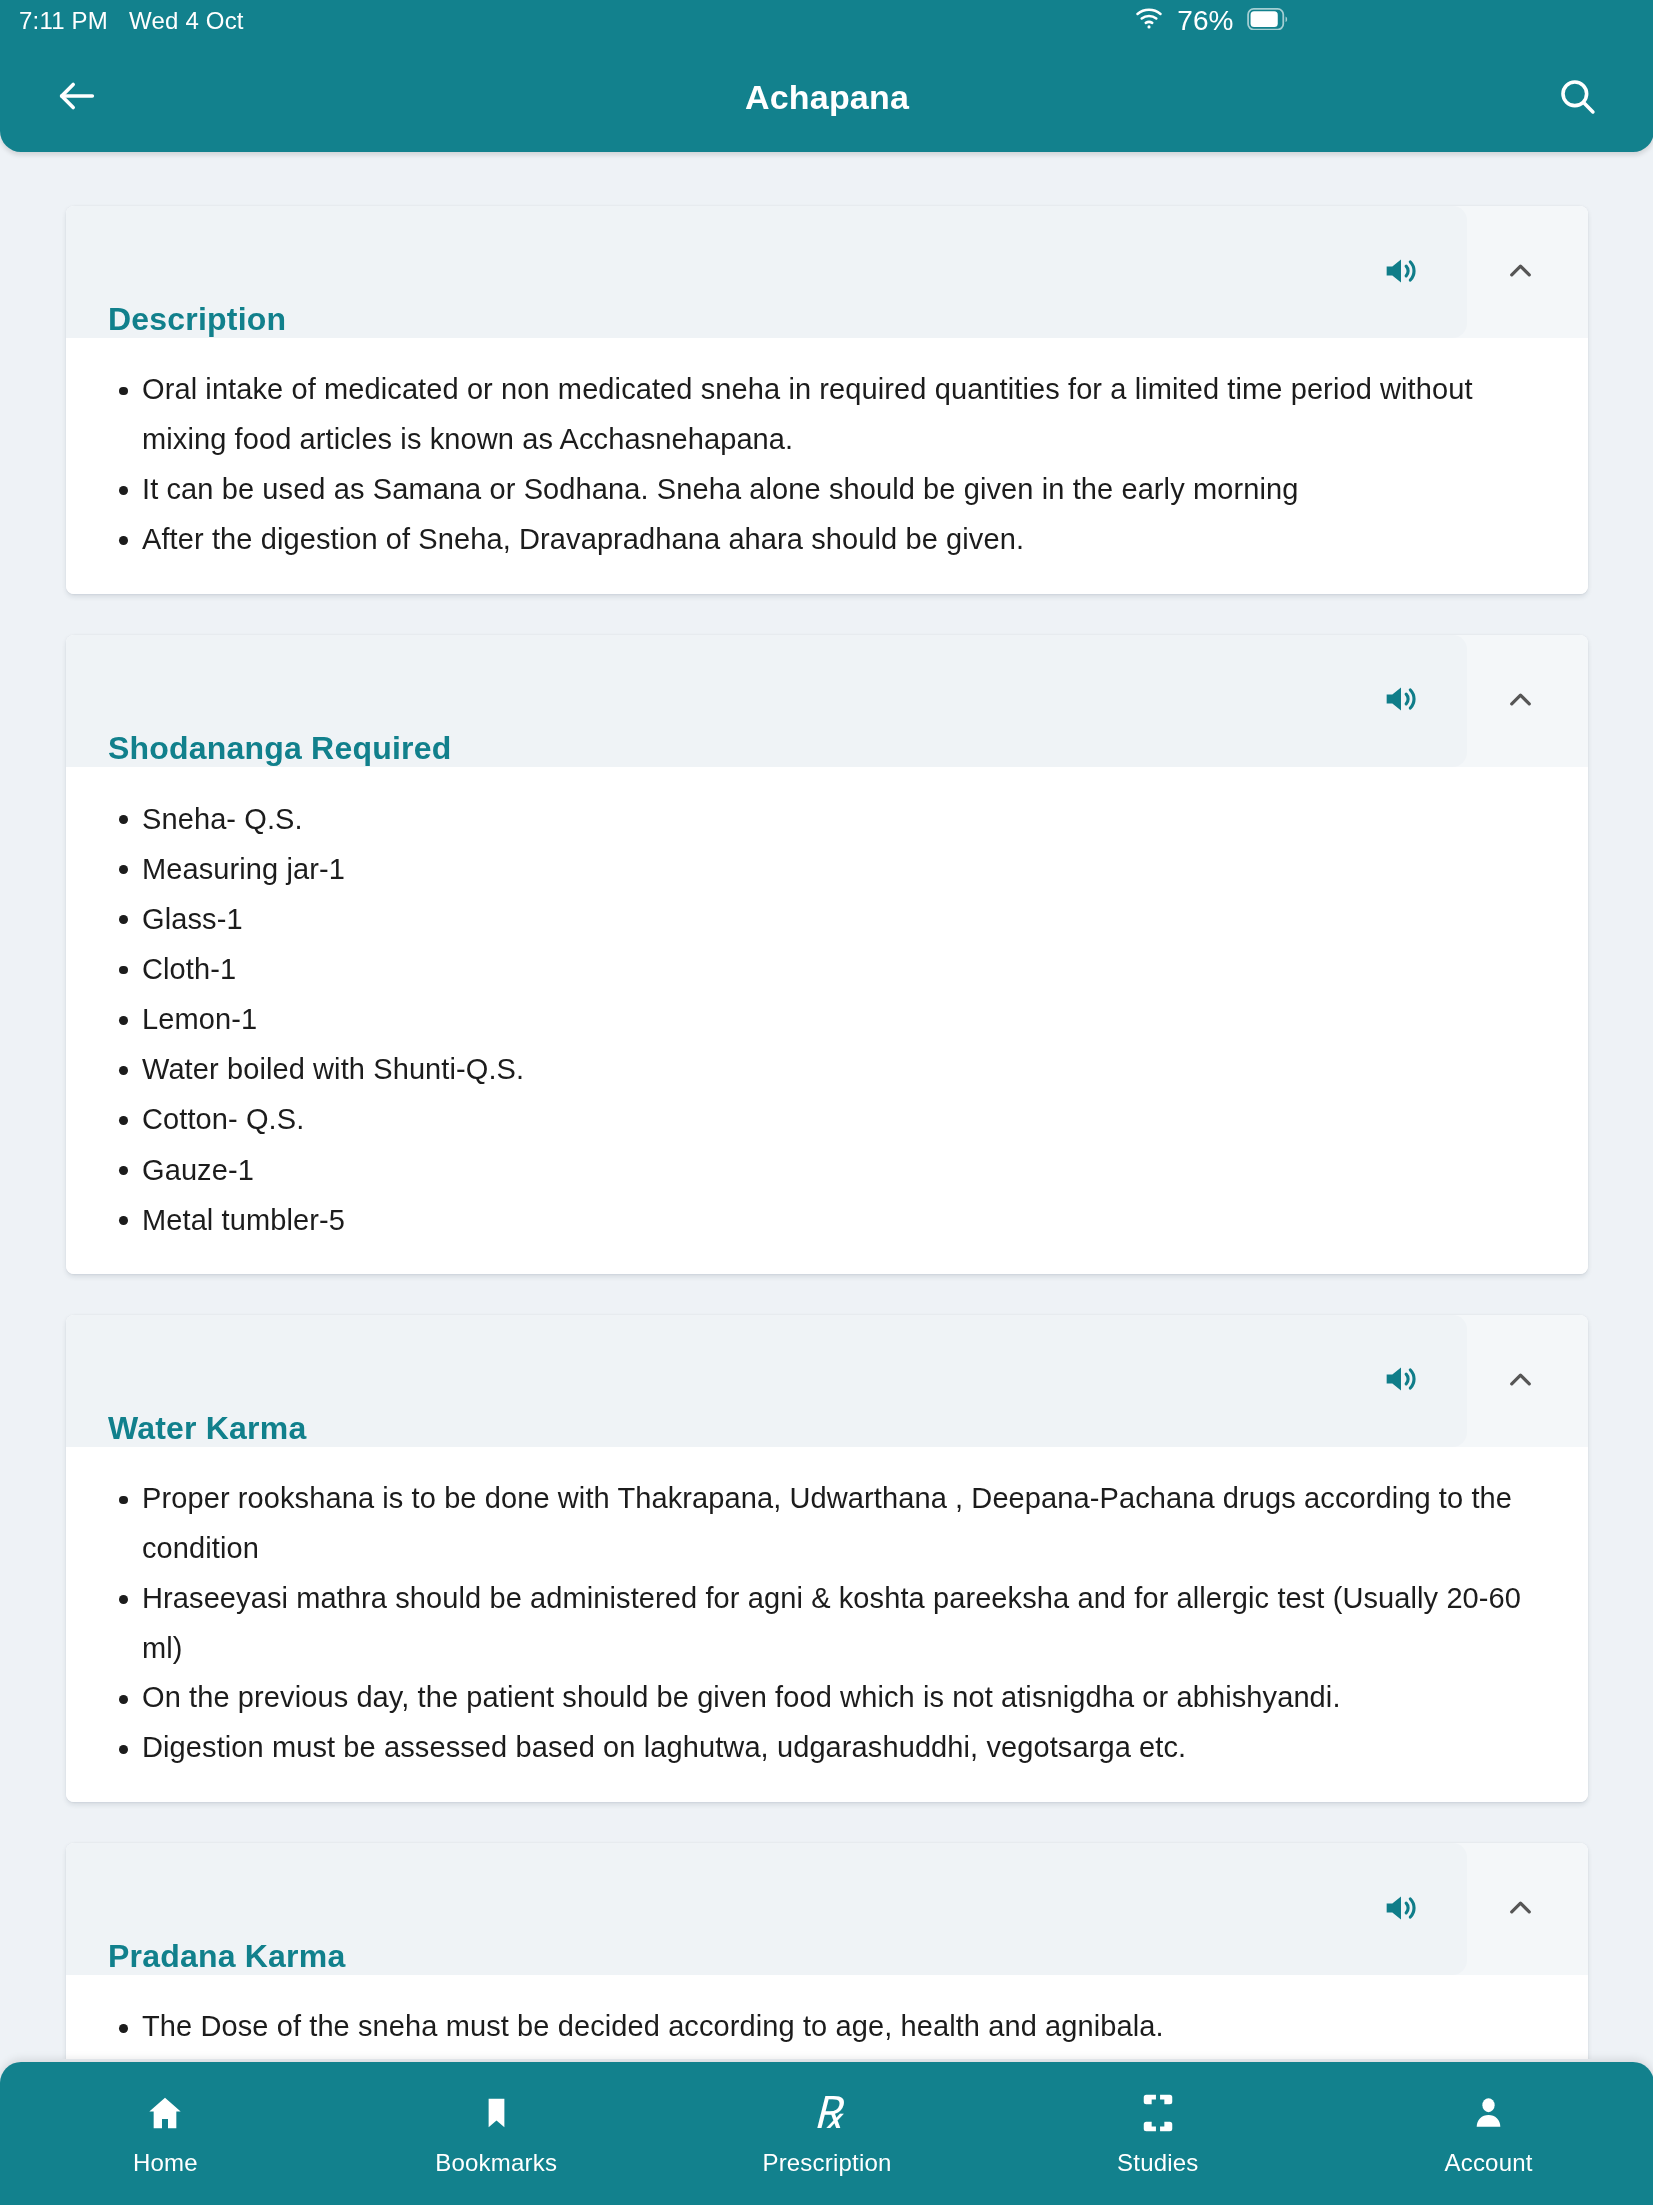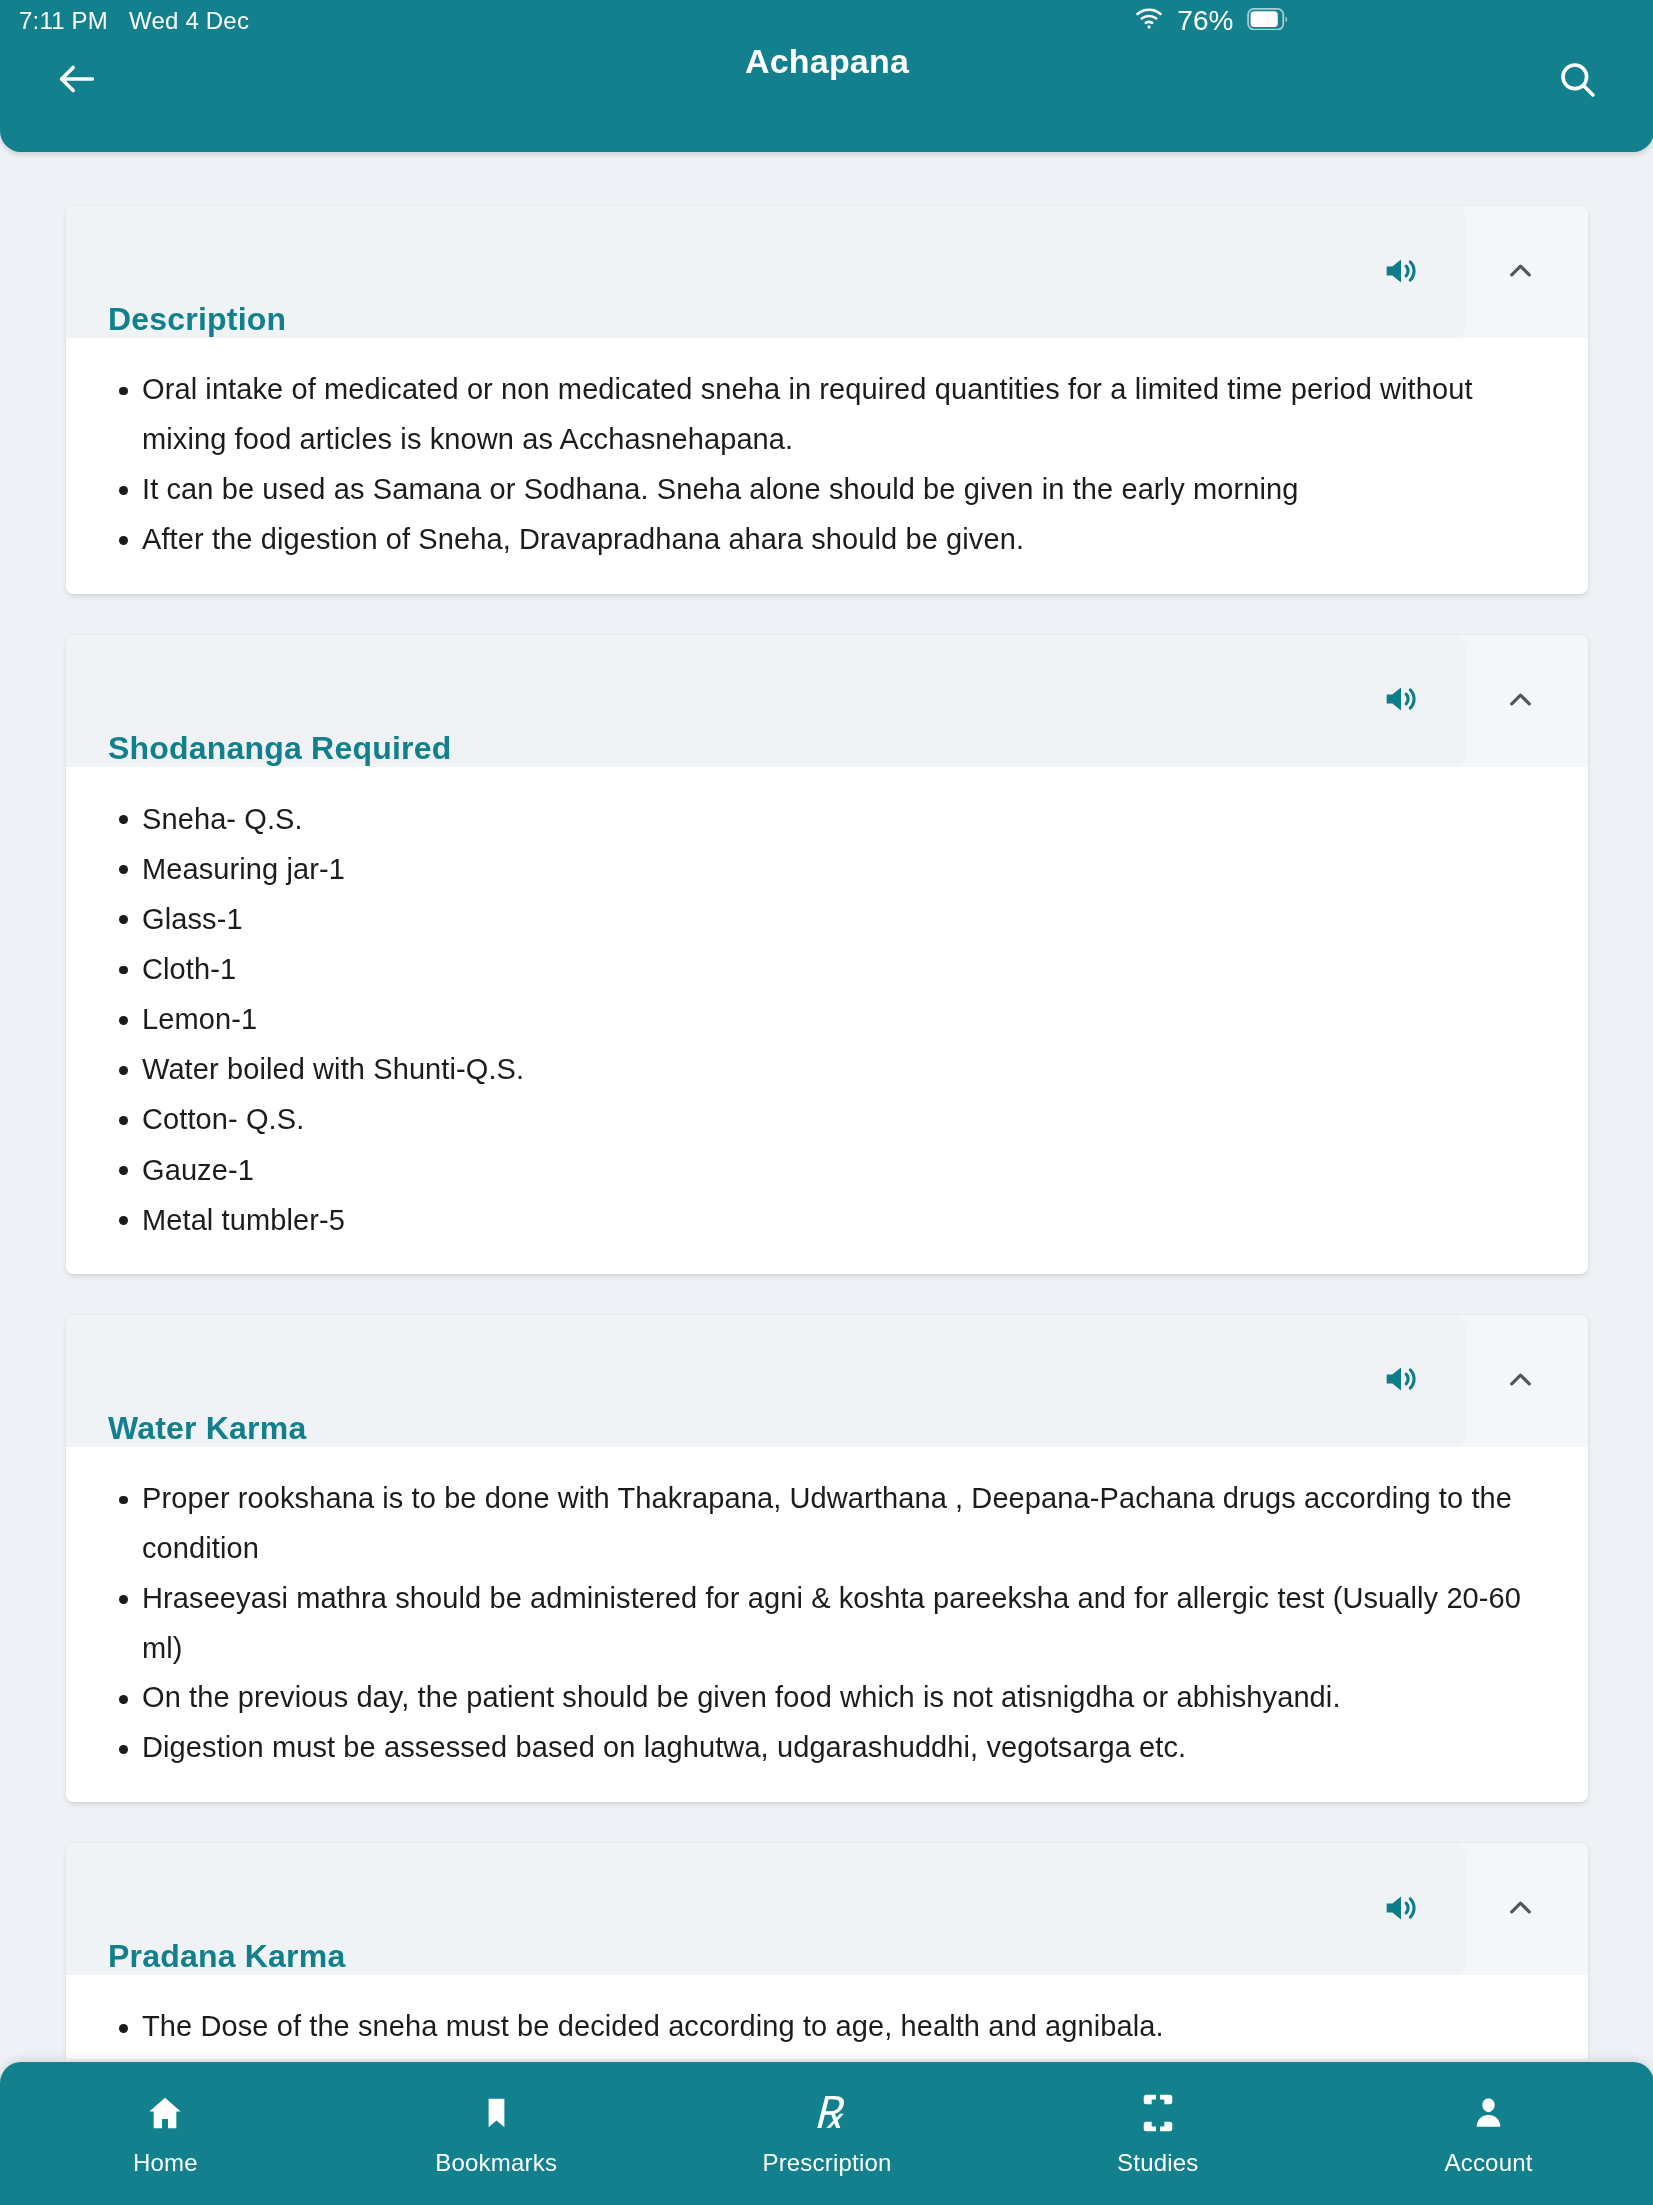--- a/index.html
+++ b/index.html
@@ -54,21 +54,21 @@
     background: #12818d;
     border-radius: 0 0 21px 21px;
     box-shadow: 0 2.4px 5.6px rgba(0,0,0,0.13);
   }
   .app-bar-row {
     position: absolute;
     top: 42px; left: 0;
     width: 1654px;
     height: 111px;
     display: flex;
-    align-items: flex-start;
+    align-items: center;
     padding: 0 38px;
   }
   .icon-btn {
     width: 77px;
     height: 77px;
     display: flex;
     align-items: center;
     justify-content: center;
     border: none;
     background: transparent;
@@ -250,21 +250,21 @@
           <line x1="15.4" y1="15.4" x2="20.6" y2="20.6"></line>
         </svg>
       </span>
     </button>
   </div>
 </div>
 
 <div class="status-bar">
   <div class="status-left">
     <span>7:11 PM</span>
-    <span>Wed 4 Dec</span>
+    <span>Wed 4 Oct</span>
   </div>
   <div class="status-right">
     <span class="wifi-icon">
       <svg width="30" height="24" viewBox="0 0 24 20" fill="none" stroke="#ffffff" stroke-width="2.1" stroke-linecap="round">
         <path d="M2.4 6.6a15 15 0 0 1 19.2 0"></path>
         <path d="M5.9 10.4a10 10 0 0 1 12.2 0"></path>
         <path d="M9.3 14.1a5 5 0 0 1 5.4 0"></path>
         <circle cx="12" cy="17.4" r="1.3" fill="#ffffff" stroke="none"></circle>
       </svg>
     </span>

